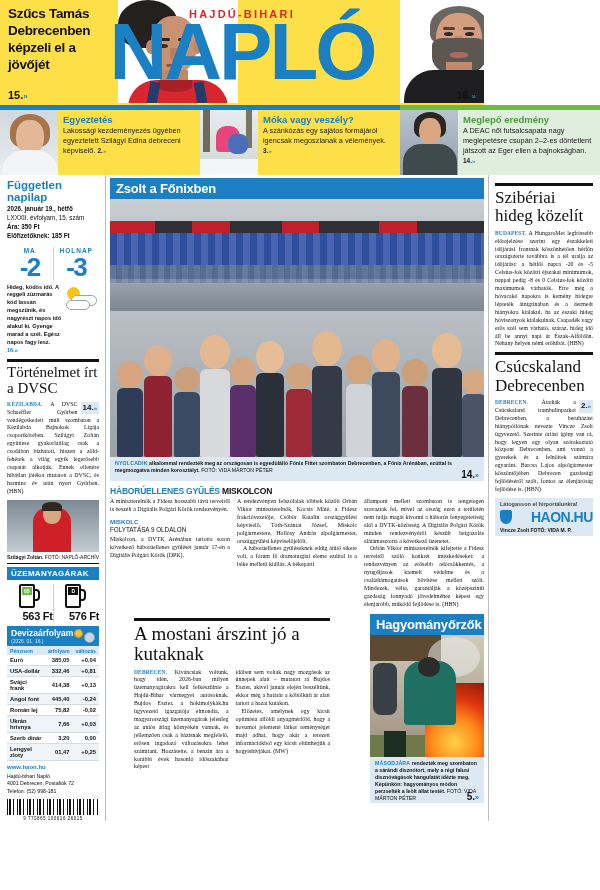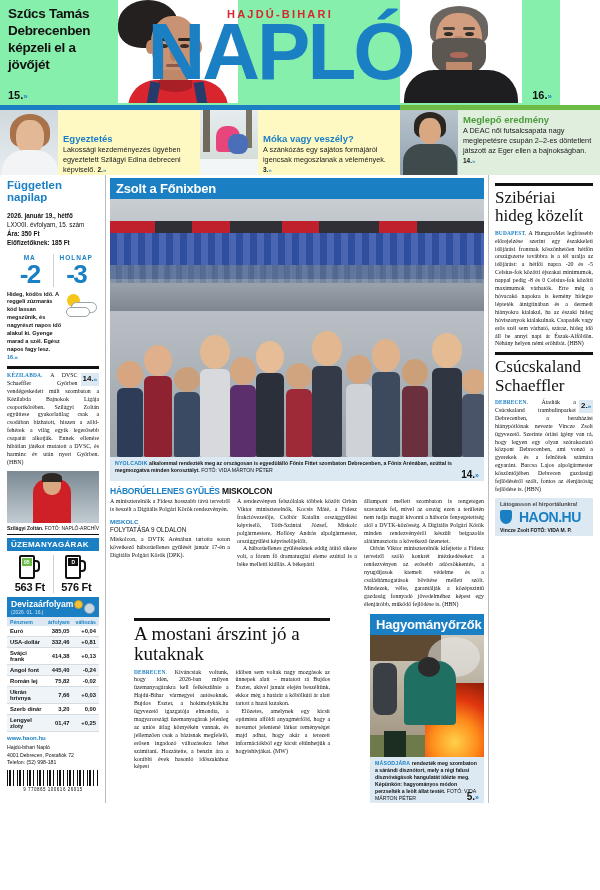--- a/index.html
+++ b/index.html
@@ -12,22 +12,22 @@
     font-family: "Liberation Sans", sans-serif;
     color: #111;
     overflow: hidden;
     position: relative;
   }
 
   
   .masthead {
     position: relative;
     height: 105px;
-    width: 560px;
-    background: #86efac;
+    width: 484px;
+    background: #fde047;
     overflow: hidden;
   }
   .mh-left-text {
     position: absolute; left: 8px; top: 6px; width: 108px;
     font-family: "Liberation Sans", sans-serif;
     font-weight: bold; font-size: 13.5px; line-height: 1.25;
     color: #111; letter-spacing: -0.3px;
   }
   .mh-right-text {
     position: absolute; right: 8px; top: 6px; width: 110px;
@@ -106,21 +106,21 @@
   
   .teaser-bars { display: flex; width: 600px; height: 5px; }
   .tb1 { background: #1b7fc4; width: 400px; }
   .tb2 { background: #6cbb45; width: 200px; }
 
   .teasers { display: flex; width: 600px; height: 65px; background:#fff; }
   .teaser {
     display: flex; flex: 1 1 0; min-width: 0;
     height: 65px;
   }
-  .teaser.blue { background: #fef9c3; align-items: flex-end; }
+  .teaser.blue { background: #fde047; }
   .teaser.green { background: #e0eede; }
   .teaser-photo { width: 58px; height: 65px; flex: 0 0 58px; overflow:hidden; position:relative; }
   .teaser-body { padding: 4px 5px 0 5px; min-width: 0; }
   .teaser-h { font-weight: bold; font-size: 9.5px; margin-bottom: 1px; }
   .teaser-h.blue { color: #1b7fc4; }
   .teaser-h.green { color: #4a9c3b; }
   .teaser-t {
     font-size: 7.3px; line-height: 1.35; color: #1a1a1a;
   }
   .teaser-t .pg { font-weight: bold; font-size:6.5px; }
@@ -149,21 +149,21 @@
   }
   .col-left { width: 105px; flex: 0 0 105px; padding: 4px 6px 0 7px; }
   .col-mid  { width: 383px; flex: 0 0 383px; padding: 3px 4px 0 4px; }
   .col-right{ width: 112px; flex: 0 0 112px; padding: 4px 7px 0 6px; }
 
   .rule-thick { border-top: 3px solid #111; margin: 4px 0 3px; }
   .rule-thin  { border-top: 1px solid #111; margin: 3px 0; }
   .vrule { border-left: 1px solid #bcbcbc; }
 
   
-  .l-title { color:#1b7fc4; font-weight:bold; font-size:11.5px; margin-bottom:8px; }
+  .l-title { color:#1b7fc4; font-weight:bold; font-size:11.5px; margin-bottom:1px; }
   .l-meta { font-size:6.3px; line-height:1.45; font-weight:bold; color:#111; }
   .l-meta .light { font-weight:normal; }
   .temps { display:flex; margin:6px 0 4px; }
   .temp-cell { flex:1; text-align:center; }
   .temp-cell + .temp-cell { border-left:1px solid #cfcfcf; }
   .temp-lbl { color:#1b7fc4; font-weight:bold; font-size:6.5px; letter-spacing:1px; }
   .temp-val { color:#1b7fc4; font-weight:bold; font-size:26px; line-height:26px; letter-spacing:-1.5px; }
   .wx-row { display:flex; gap:3px; align-items:flex-start; }
   .wx-text { font-size:5.6px; line-height:1.42; font-weight:bold; flex:1; }
   .wx-text .pg{color:#1b7fc4;}
@@ -189,21 +189,21 @@
 
   .fuel-title { background:#1b7fc4; color:#fff; font-weight:bold; font-size:8px; padding:2px 4px; letter-spacing:.3px;}
   .fuel-row { display:flex; margin-top:4px; }
   .fuel-cell { flex:1; text-align:center; }
   .fuel-cell + .fuel-cell { border-left:1px solid #cfcfcf;}
   .pump { width:22px; height:24px; margin:0 auto; position:relative; }
   .pump .body { position:absolute; left:0; top:0; width:16px; height:24px; border:2px solid #111; border-radius:2px; background:#fff;}
   .pump .screen { position:absolute; left:3px; top:3px; width:10px; height:8px; background:#6cbb45; color:#fff; font-size:5px; text-align:center; font-weight:bold; line-height:8px;}
   .pump.d .screen { background:#111; }
   .pump .hose { position:absolute; left:15px; top:5px; width:6px; height:12px; border:2px solid #111; border-left:none; border-radius:0 4px 4px 0;}
-  .fuel-price { font-weight:bold; font-size:11px; margin-top:2px; letter-spacing:-.3px;}
+  .fuel-price { font-weight:bold; font-size:11px; margin-top:2px; letter-spacing:-.3px;text-align:right;}
 
   .fx-title { background:#1b7fc4; color:#fff; font-weight:bold; font-size:8.5px; padding:2px 4px 0; position:relative;}
   .fx-sub { background:#1b7fc4; color:#cfe4f3; font-size:5px; padding:0 4px 2px; }
   .fx-coin1{position:absolute; right:16px; top:3px; width:9px;height:9px;border-radius:50%;background:#f3c13a;border:1px solid #c59a23;}
   .fx-coin2{position:absolute; right:4px; top:6px; width:11px;height:11px;border-radius:50%;background:#c9d7e2;border:1px solid #8fa3b4;}
   table.fx { width:100%; border-collapse:collapse; font-size:5.8px;}
   table.fx th { background:#dce9f2; color:#1b7fc4; font-weight:bold; font-size:5.2px; padding:1.5px 3px; text-align:left;}
   table.fx th.r, table.fx td.r { text-align:right; }
   table.fx td { padding:2px 3px; font-weight:bold; border-bottom:1px solid #d5dde2;}
   table.fx tr:nth-child(even) td { background:#eef4f8; }
@@ -254,21 +254,21 @@
   .cont { font-size:6.3px; font-family:"Liberation Sans",sans-serif; margin-bottom:3px; }
 
   .bot-cols { display:flex; gap:6px; margin-top:5px; }
   .bot-left { width:196px; flex:0 0 196px;margin-left:24px; }
   .bot-right{ flex:1; min-width:0;padding-left:34px; }
   .bot-head { font-family:"Liberation Serif",serif; font-size:19px; line-height:1.05; margin:3px 0 5px; }
   .two-col { column-count:2; column-gap:7px; }
 
   .haon-band { background:#dce9f2; display:flex; align-items:center; gap:6px; padding:3px 5px; margin-top:4px; }
   .haon-txt { font-size:5.5px; font-weight:bold; color:#444; }
-  .haon-logo { display:flex; align-items:center; gap:7px; }
+  .haon-logo { display:flex; align-items:center; gap:19px; }
   .haon-shield { width:12px; height:14px; background:#1b7fc4; border-radius:2px 2px 50% 50%;}
   .haon-name { font-size:14px; font-weight:bold; color:#1b7fc4; letter-spacing:-.5px;}
   .haon-credit{ font-size:5px; font-weight:bold; }
 
   .trad-photo { width:100%; height:122px; position:relative; overflow:hidden; background:#b7a894;}
   .tp-sky { position:absolute; inset:0; background:linear-gradient(#cfcabb,#9c8f7c);}
   .tp-roof{ position:absolute; left:0; top:0; width:62%; height:26px; background:#5e4a33;}
   .tp-fire{ position:absolute; right:0; bottom:0; width:52%; height:74px;
     background: radial-gradient(circle at 50% 80%, #ffd24a 0%, #ff8c1a 35%, #e0360f 65%, #8c1d08 100%);}
   .tp-smoke{ position:absolute; right:4px; top:2px; width:46%; height:40px; background:rgba(235,235,235,.55); border-radius:50%;}
@@ -427,20 +427,21 @@
       </div>
       <div class="wx-icon">
         <div class="wx-sun"></div>
         <div class="wx-cl1"></div>
         <div class="wx-cl2"></div>
       </div>
     </div>
 
     <div class="rule-thick"></div>
 
+    <div class="l-head">Történelmet írt a DVSC</div>
     <div class="body-text">
       <span class="pgbox"><span>14.</span><span class="arr">»</span></span>
       <span class="lead">KÉZILABDA.</span>
       <span>A DVSC Schaeffler Győrben vendégeskedett múlt szombaton a Kézilabda Bajnokok Ligája csoportkörében. Szilágyi Zoltán együttese gyakorlatilag csak a csodában bízhatott, hiszen a zöld-fehérek a világ egyik legerősebb csapatát alkotják. Ennek ellenére hibátlan játékot mutatott a DVSC, és harminc év után nyert Győrben. (HBN)</span>
     </div>
 
     <div class="l-photo">
       <div class="lp-bg"></div>
       <div class="lp-man"></div>
       <div class="lp-face"></div>
@@ -688,21 +689,21 @@
   <div class="col-right vrule">
 
     <div class="rule-thick"></div>
     <div class="r-head">Szibériai hideg közelít</div>
     <div class="body-text">
       <span class="lead">BUDAPEST.</span>
       <span>A HungaroMet legfrissebb előrejelzése szerint egy északkeleti időjárási frontnak köszönhetően hétfőn országszerte továbbra is a tél uralja az időjárást: a hétfői napra -20 és -5 Celsius-fok közötti éjszakai minimumok, nappal pedig -8 és 0 Celsius-fok közötti maximumok várhatók. Erre még a hóvacakó napokra is kemény hidegre lépteték átnigtinában és a dermedt hiányokra kialakul, ha az északi hideg hóviszonyok kialakulnak. Csapadék vagy erős szél sem várható, száraz, hideg idő áll be annyi napi ár Észak-Alföldön. Néhány helyen némi erőhibát. (HBN)</span>
     </div>
 
     <div class="rule-thick"></div>
-    <div class="r-head">Csúcskaland Schaeffler</div>
+    <div class="r-head">Csúcskaland Debrecenben</div>
     <div class="body-text">
       <span class="pgbox"><span>2.</span><span class="arr">»</span></span>
       <span class="lead">DEBRECEN.</span>
       <span>Átadták a Csúcskaland trambulinparkot Debrecenben, a beruházást hiánypótlónak nevezte Vincze Zsolt ügyvezető. Szerinte óriási igény van rá, hogy legyen egy olyan szórakoztató központ Debrecenben, ami vonzó a gyerekek és a felnőttek számára egyaránt. Barcsa Lajos alpolgármester köszöntőjében Debrecen gazdasági fejlődéséről szólt, fontos az élenjáróság fejlődése is. (HBN)</span>
     </div>
 
     <div class="haon-band" style="flex-direction:column;align-items:flex-start;gap:2px;">
       <div class="haon-txt">Látogasson el hírportálunkra!</div>
       <div class="haon-logo">
         <div class="haon-shield"></div>

